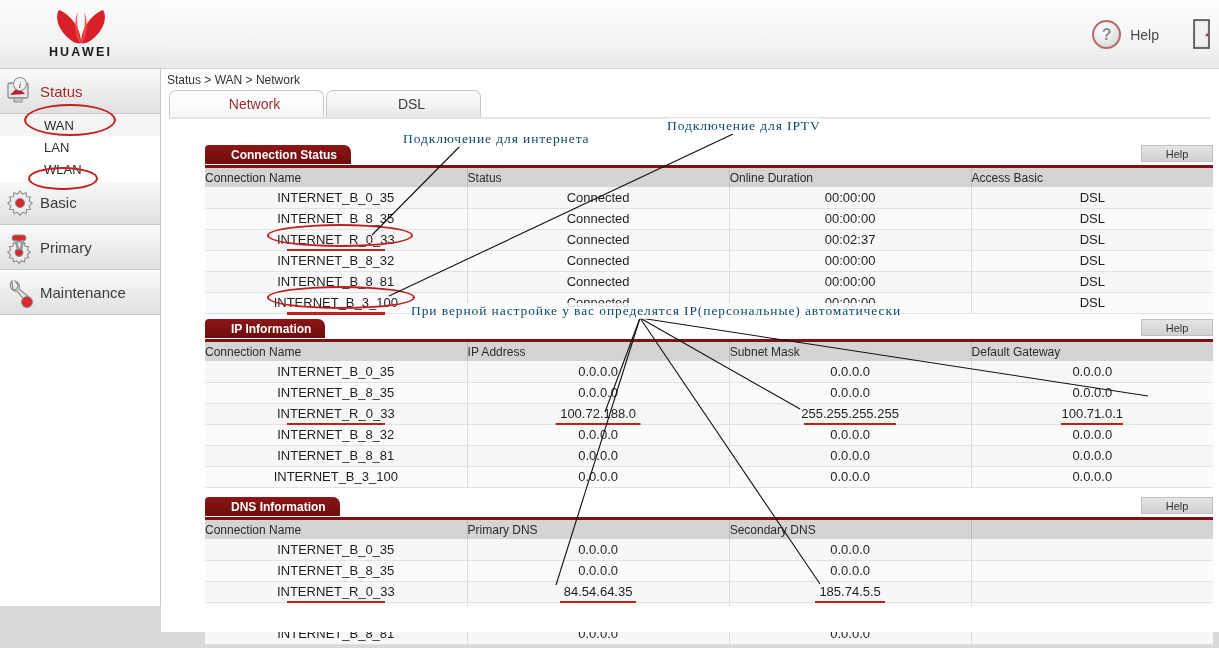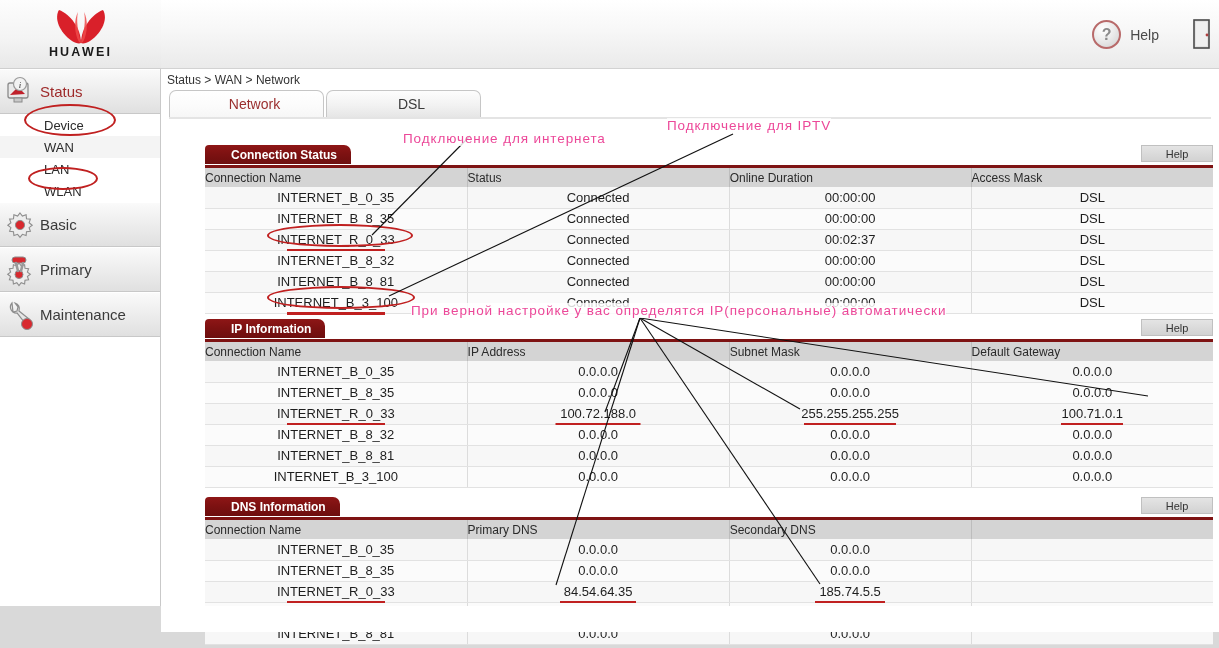--- a/index.html
+++ b/index.html
@@ -189,22 +189,22 @@
   .ellipse {
     position: absolute; border: 2px solid #c02020;
     border-radius: 50%; pointer-events: none; z-index: 20;
   }
 
   
   #anno { position: absolute; left: 0; top: 0; width: 1219px; height: 648px;
           pointer-events: none; z-index: 30; }
   .anno-text {
     position: absolute;
-    font-family: Liberation Sans, sans-serif;
-    font-size: 13.5px; color: #ec4899;
+    font-family: Liberation Serif, serif;
+    font-size: 13.5px; color: #0c4a6e;
     letter-spacing: 0.9px; white-space: nowrap;
     background: rgba(255,255,255,0.82);
     z-index: 31; pointer-events: none;
   }
 
   
   #footer {
     position: absolute; left: 0; top: 632px;
     width: 1219px; height: 16px;
     background: #ffffff; z-index: 40;
@@ -255,23 +255,20 @@
         <span class="ico">
           <svg viewBox="0 0 40 34" width="40" height="34">
             <rect x="8" y="8" width="20" height="15" rx="2" fill="#e9e9e9" stroke="#8a8a8a" stroke-width="1.3"></rect>
             <rect x="14" y="23" width="8" height="4" fill="#c9c9c9" stroke="#8a8a8a" stroke-width="1"></rect>
             <path d="M10 20 L18 12 L25 19" fill="#c0202a"></path>
             <circle cx="20" cy="9" r="6.5" fill="#f2f2f2" stroke="#9a9a9a" stroke-width="1.2"></circle>
             <text x="20" y="13" font-size="9" font-family="Liberation Serif, serif" font-style="italic" text-anchor="middle" fill="#333">i</text>
           </svg>
         </span>
         <span class="lbl">Status</span>
-      </div>
-      <div class="nav-sub">
-        <span>Device</span>
       </div>
       <div class="nav-sub alt">
         <span>WAN</span>
       </div>
       <div class="nav-sub">
         <span>LAN</span>
       </div>
       <div class="nav-sub">
         <span>WLAN</span>
       </div>
@@ -349,21 +346,21 @@
             <col style="width:26%">
             <col style="width:26%">
             <col style="width:24%">
             <col style="width:24%">
           </colgroup>
         <thead>
           <tr>
             <th>Connection Name</th>
             <th>Status</th>
             <th>Online Duration</th>
-            <th>Access Mask</th>
+            <th>Access Basic</th>
           </tr>
         </thead>
         <tbody>
           <tr class="odd">
             <td>INTERNET_B_0_35</td>
             <td>Connected</td>
             <td>00:00:00</td>
             <td>DSL</td>
           </tr>
           <tr class="even">

